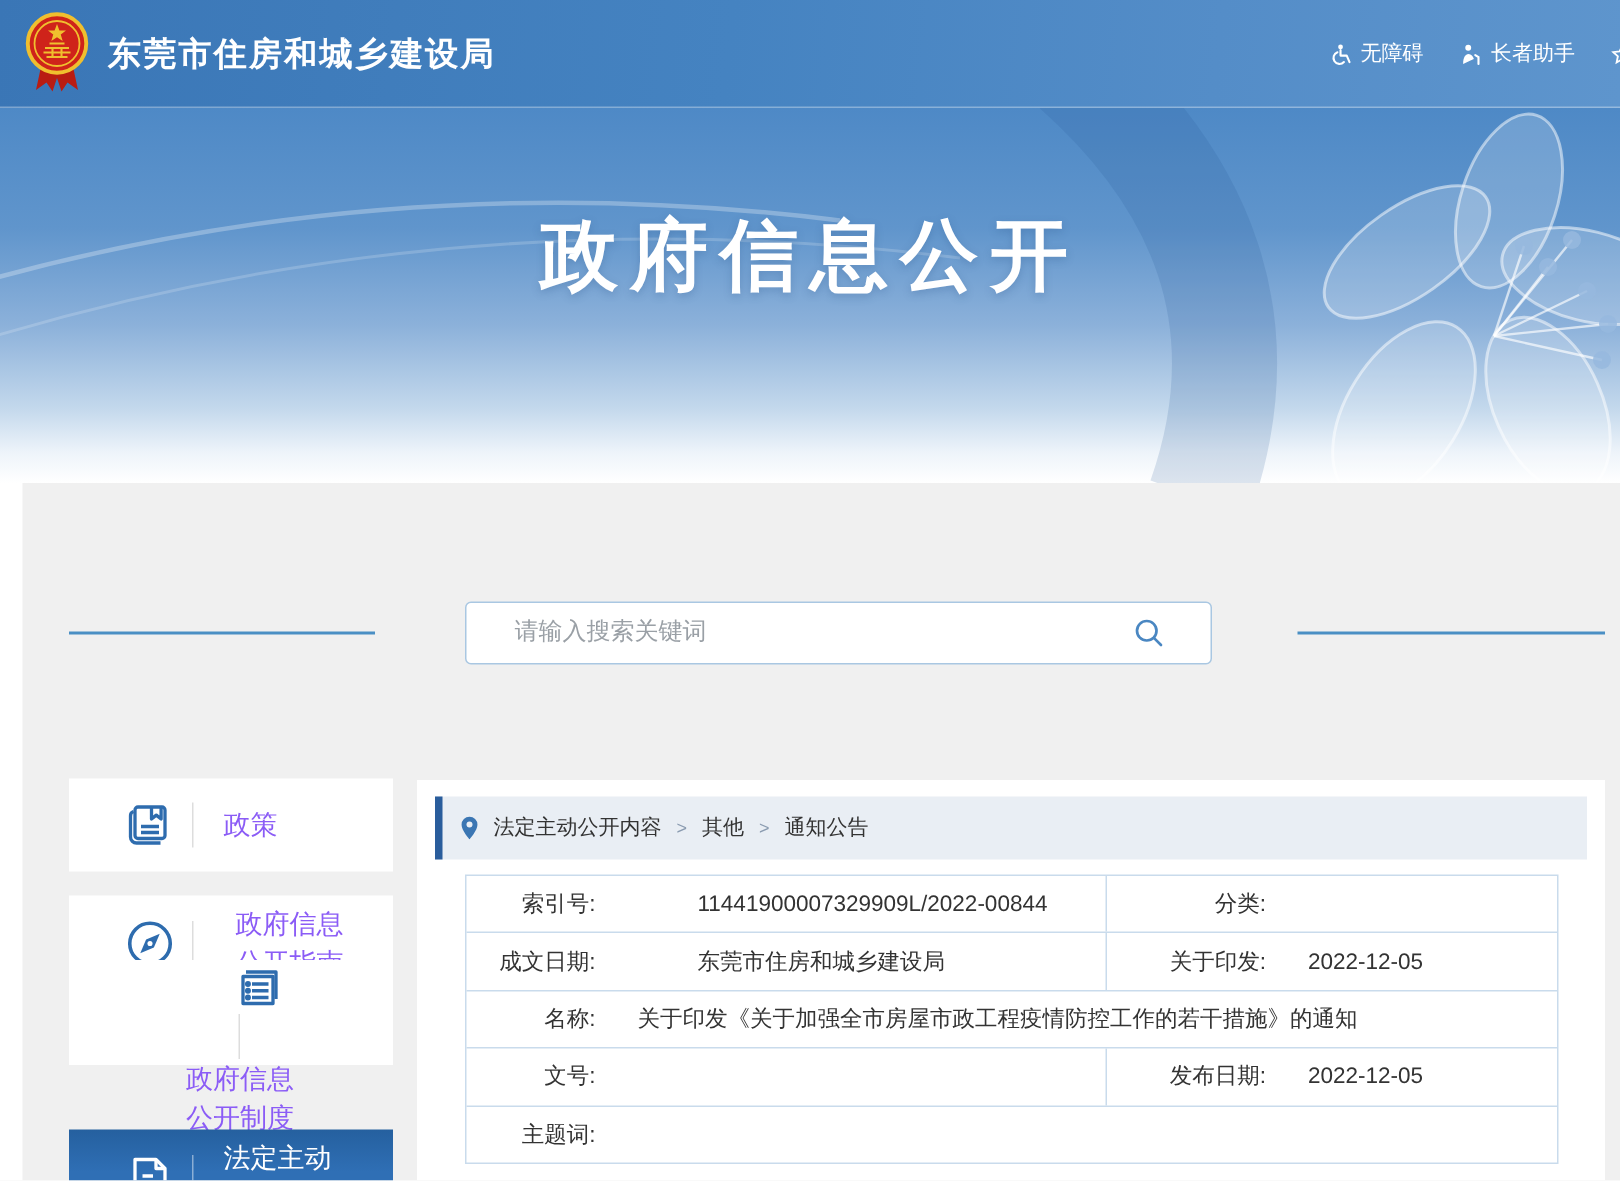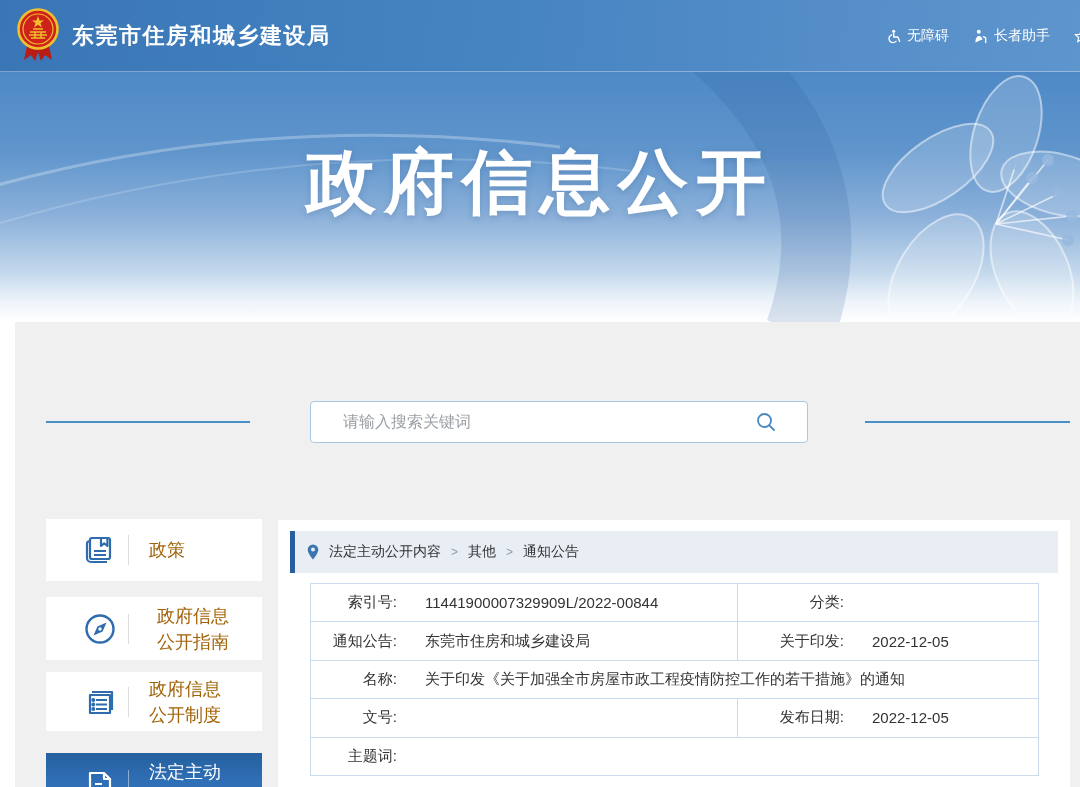--- a/index.html
+++ b/index.html
@@ -16,21 +16,21 @@
   .header-links{position:absolute;left:886px;top:0;height:72px;display:flex;align-items:center;
     gap:24px;color:#fff;font-size:14px;white-space:nowrap;}
   .hlink{display:flex;align-items:center;gap:6px;cursor:pointer;}
   .hicon{width:15px;height:15px;display:inline-block;}
 
   
   .banner{position:absolute;left:0;top:72px;width:1080px;height:250px;overflow:hidden;
     background:linear-gradient(180deg,#4e89c6 0%,#6095cc 32%,#8cb1da 58%,#c3d8ec 80%,#eef4fa 92%,#ffffff 100%);}
   .banner-deco{position:absolute;left:0;top:0;width:1080px;height:250px;}
   .banner-title{position:absolute;left:0;top:64px;width:100%;text-align:center;
-    font-size:70px;font-weight:800;color:#fff;letter-spacing:8px;
+    font-size:52px;font-weight:800;color:#fff;letter-spacing:8px;
     text-shadow:0 2px 6px rgba(40,80,130,.25);}
 
   
   .gray-bg{position:absolute;left:15px;top:322px;width:1065px;height:465px;background:#f0f0f0;}
   .deco-line{position:absolute;top:421px;height:2px;background:#4a8fc4;}
   .deco-line.l{left:46px;width:204px;}
   .deco-line.r{left:865px;width:205px;}
 
   
   .search-box{position:absolute;left:310px;top:401px;width:498px;height:42px;background:#fff;
@@ -49,38 +49,38 @@
   .bc-item{cursor:pointer;}
   .bc-sep{color:#8a9bb0;font-size:12px;}
   .pin{width:12px;height:16px;}
 
   .info-table{position:absolute;left:310px;top:583px;width:729px;height:193px;
     border:1px solid #c9dbec;box-sizing:border-box;display:flex;flex-direction:column;
     background:#fff;font-size:15px;color:#333;}
   .trow{flex:1;display:flex;border-bottom:1px solid #c9dbec;min-height:0;}
   .trow:last-child{border-bottom:none;}
   .tcell{display:flex;align-items:center;min-width:0;}
-  .tcell.left{width:427px;border-right:1px solid #c9dbec;box-sizing:border-box;}
+  .tcell.left{width:427px;border-right:1px solid #c9dbec;box-sizing:border-box;gap:40px;}
   .tcell.right{flex:1;}
   .tcell.full{flex:1;}
   .flabel{width:86px;text-align:right;flex-shrink:0;color:#333;}
   .flabel.wide{width:106px;}
   .fvalue{margin-left:28px;white-space:nowrap;overflow:hidden;text-overflow:ellipsis;}
 
   
   .side-item{position:absolute;left:46px;width:216px;background:#fff;display:flex;
     align-items:center;cursor:pointer;}
   .si-1{top:519px;height:62px;}
   .si-2{top:597px;height:63px;text-align:right;}
-  .si-3{top:672px;height:59px;}
+  .si-3{top:640px;height:70px;flex-direction:column;}
   .si-4{top:753px;height:63px;background:linear-gradient(180deg,#25609f 0%,#2f6fb5 45%);}
   .side-icon{width:36px;height:36px;margin-left:36px;flex-shrink:0;}
   .side-div{width:1px;height:30px;background:#dddddd;margin-left:10px;flex-shrink:0;}
   .si-4 .side-div{background:rgba(255,255,255,.45);}
-  .side-label{margin-left:20px;width:80px;font-size:18px;line-height:26px;color:#a16207;}
+  .side-label{margin-left:20px;width:80px;font-size:18px;line-height:26px;color:#8b5cf6;}
   .si-4 .side-label{color:#fff;}
 </style>
 </head>
 <body>
 
 <div class="page">
 
   <div class="header">
     <svg class="emblem" viewBox="0 0 44 54">
       <path d="M11 38 L8 52 L15 47 L19 53 L22 44 L25 53 L29 47 L36 52 L33 38 Z" fill="#b91c12"></path>
@@ -183,21 +183,21 @@
         <span class="flabel">索引号:</span>
         <span class="fvalue">11441900007329909L/2022-00844</span>
       </div>
       <div class="tcell right">
         <span class="flabel wide">分类:</span>
         <span class="fvalue"></span>
       </div>
     </div>
     <div class="trow">
       <div class="tcell left">
-        <span class="flabel">通知公告:</span>
+        <span class="flabel">成文日期:</span>
         <span class="fvalue">东莞市住房和城乡建设局</span>
       </div>
       <div class="tcell right">
         <span class="flabel wide">关于印发:</span>
         <span class="fvalue">2022-12-05</span>
       </div>
     </div>
     <div class="trow">
       <div class="tcell full">
         <span class="flabel">名称:</span>

